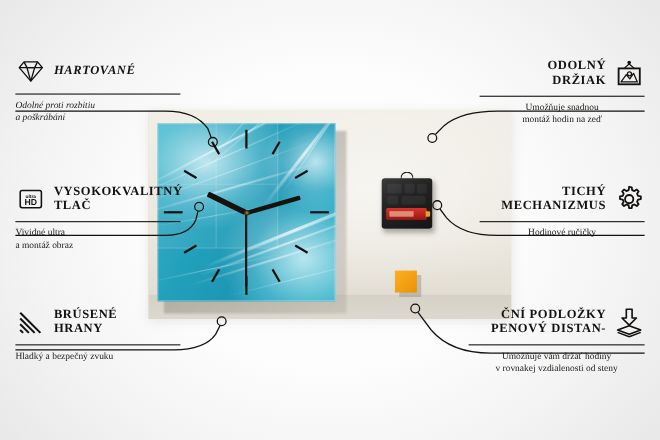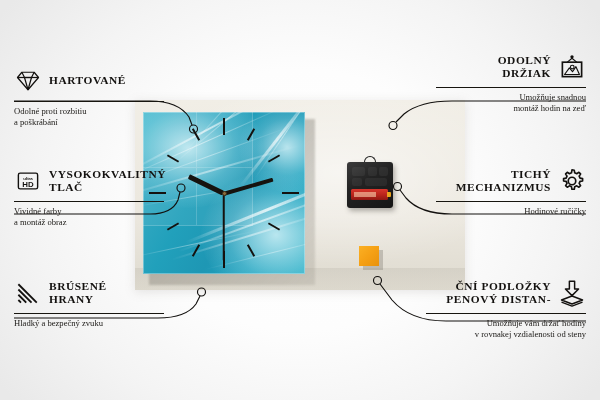--- a/index.html
+++ b/index.html
@@ -59,21 +59,21 @@
     height: 0; border-top: 1.1px solid #17150f;
     margin: 3px 0 4px 0;
   }
   .feature .desc {
     font-family: "Liberation Serif", serif;
     font-size: 8.6px;
     line-height: 10.6px;
     color: #1b1916;
   }
   .feature.left .desc { text-align: left; }
-  .feature.right .desc { text-align: right; }
+  .feature.right .desc { text-align: center; }
 
   .ico { width: 28px; height: 28px; flex: 0 0 28px; display:block; }
   .ico svg { display: block; width: 28px; height: 28px; }
 
   
   #photo {
     position: absolute;
     left: 135px; top: 100px;
     width: 330px; height: 190px;
     background: linear-gradient(160deg,#efece4 0%,#eae6dd 45%,#e4e0d6 100%);
@@ -313,21 +313,21 @@
     <path d="M586,101 L452,101 Q420,101 404,114 L396,122"></path>
     <circle class="node" cx="393" cy="125.5" r="4"></circle>
 
     <path d="M586,214 L452,214 Q420,214 406,198 L400,190"></path>
     <circle class="node" cx="397.5" cy="186.5" r="4"></circle>
 
     <path d="M586,321 L446,321 Q410,321 392,300 L380,284"></path>
     <circle class="node" cx="377.5" cy="280.5" r="4"></circle>
   </svg>
 
-  <div class="feature left" style="left:14px; top:64px; width:150px;">
+  <div class="feature left" style="left:14px; top:48px; width:150px;font-style:italic;">
     <div class="headrow">
       <span class="ico">
         <svg viewBox="0 0 32 32">
           <g fill="none" stroke="#13110f" stroke-width="1.4" stroke-linejoin="round">
             <path d="M4 12 L16 26 L28 12 L23 6 L9 6 Z"></path>
             <path d="M4 12 L28 12"></path>
             <path d="M9 6 L12 12 L16 26"></path>
             <path d="M23 6 L20 12 L16 26"></path>
             <path d="M12 12 L20 12"></path>
           </g>
@@ -353,21 +353,21 @@
           <text x="16" y="22.6" font-family="Liberation Sans, sans-serif" font-size="9" font-weight="bold" fill="#13110f" text-anchor="middle">HD</text>
         </svg>
       </span>
       <div>
         <div class="ttl">VYSOKOKVALITNÝ</div>
         <div class="ttl">TLAČ</div>
       </div>
     </div>
     <div class="rule"></div>
     <div class="desc">
-      <div>Vividné farby</div>
+      <div>Vividné ultra</div>
       <div>a montáž obraz</div>
     </div>
   </div>
 
   <div class="feature left" style="left:14px; top:276px; width:150px;">
     <div class="headrow">
       <span class="ico">
         <svg viewBox="0 0 32 32">
           <g stroke="#13110f" stroke-width="2.1" stroke-linecap="butt">
             <line x1="5" y1="6" x2="26" y2="27"></line>

